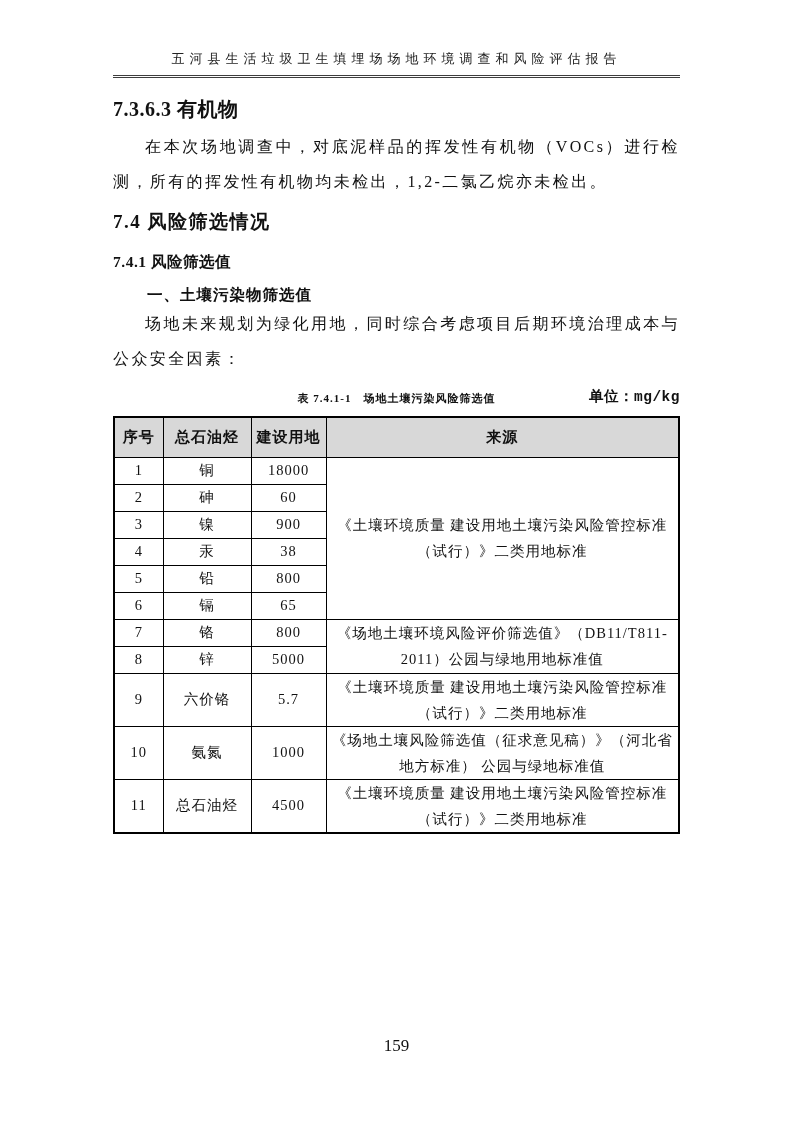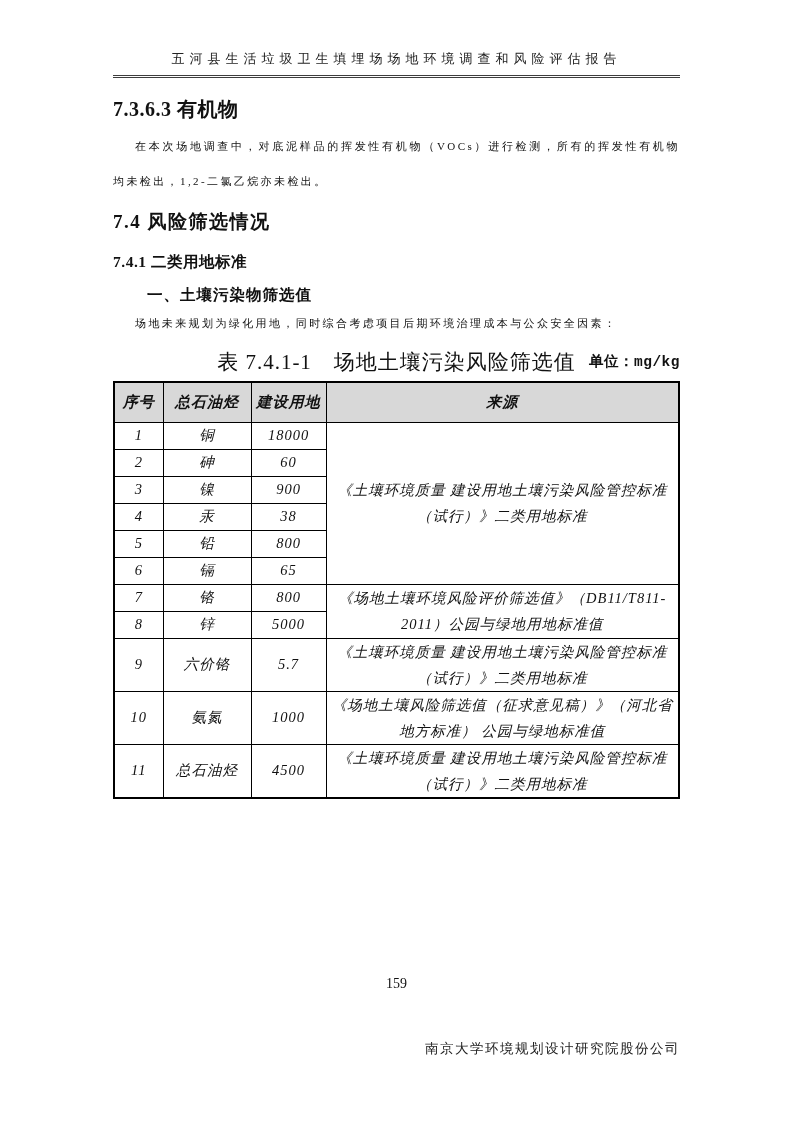--- a/index.html
+++ b/index.html
@@ -50,56 +50,55 @@
   }
   .h-item {
     margin: 12px 0 0 0;
     font-size: 15.5px;
     font-weight: bold;
     letter-spacing: 1px;
     text-indent: 2.2em;
   }
   p.body-text {
     margin: 6px 0 0 0;
-    font-size: 11px;
+    font-size: 16px;
     line-height: 35px;
     letter-spacing: 2.4px;
     text-align: justify;
     text-indent: 2em;
   }
   p.body-text.tight { margin-top: 0; }
   .table-caption-row {
     position: relative;
     margin-top: 9px;
     height: 24px;
     line-height: 24px;
     text-align: center;
   }
   .table-caption {
-    font-size: 21px;
-    font-weight: normal;
+    font-size: 11px;
+    font-weight: bold;
     letter-spacing: 1px;
     margin-top: 40px;
   }
   .table-unit {
     position: absolute;
     right: 0;
     top: 0;
     font-size: 14.5px;
     font-weight: bold;
     letter-spacing: 0.5px;
     font-family: Liberation Mono, monospace;
   }
   table.data-table {
     margin-top: 7px;
     width: 100%;
     border-collapse: collapse;
     border: 2px solid #000;
     table-layout: fixed;
-    font-style: italic;
   }
   table.data-table th,
   table.data-table td {
     border: 1px solid #000;
     text-align: center;
     vertical-align: middle;
     font-size: 14.5px;
     padding: 0 4px;
     letter-spacing: 1px;
     box-sizing: border-box;
@@ -108,25 +107,25 @@
     background: #d8d8d8;
     height: 40px;
     font-weight: bold;
     font-size: 15px;
   }
   tr.row-s { height: 27px; }
   tr.row-l { height: 52px; }
   td.src-cell { line-height: 26px; padding: 2px 8px; }
   .footer-pagenum {
     position: absolute;
-    top: 976px;
+    top: 1036px;
     left: 0;
     width: 100%;
     text-align: center;
-    font-size: 14px;
+    font-size: 17px;
   }
   .footer-company {
     position: absolute;
     top: 1040px;
     right: 113px;
     font-size: 13.5px;
     letter-spacing: 1.5px;
     color: #222;
   }
 </style>
@@ -135,21 +134,21 @@
 
 <div class="page">
   <div class="content">
 
     <div class="page-header">五河县生活垃圾卫生填埋场场地环境调查和风险评估报告</div>
 
     <h3 class="h-sub">7.3.6.3 有机物</h3>
     <p class="body-text">在本次场地调查中，对底泥样品的挥发性有机物（VOCs）进行检测，所有的挥发性有机物均未检出，1,2-二氯乙烷亦未检出。</p>
 
     <h2 class="h-main">7.4 风险筛选情况</h2>
-    <h3 class="h-sub2">7.4.1 二类用地标准</h3>
+    <h3 class="h-sub2">7.4.1 风险筛选值</h3>
     <h4 class="h-item">一、土壤污染物筛选值</h4>
 
     <p class="body-text tight">场地未来规划为绿化用地，同时综合考虑项目后期环境治理成本与公众安全因素：</p>
 
     <div class="table-caption-row">
       <span class="table-caption">表 7.4.1-1　场地土壤污染风险筛选值</span>
       <span class="table-unit">单位：mg/kg</span>
     </div>
 
     <table class="data-table">
@@ -226,14 +225,13 @@
           <td>11</td>
           <td>总石油烃</td>
           <td>4500</td>
           <td class="src-cell">《土壤环境质量 建设用地土壤污染风险管控标准（试行）》二类用地标准</td>
         </tr>
       </tbody>
     </table>
   </div>
 
   <div class="footer-pagenum">159</div>
-  <div class="footer-company">南京大学环境规划设计研究院股份公司</div>
 </div>
 
 </body></html>

